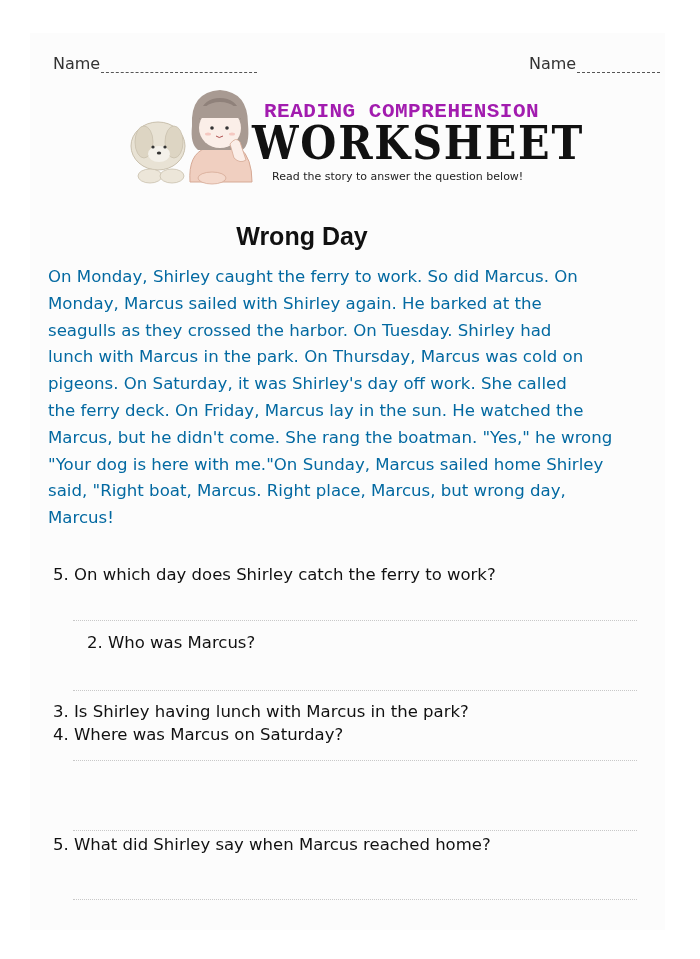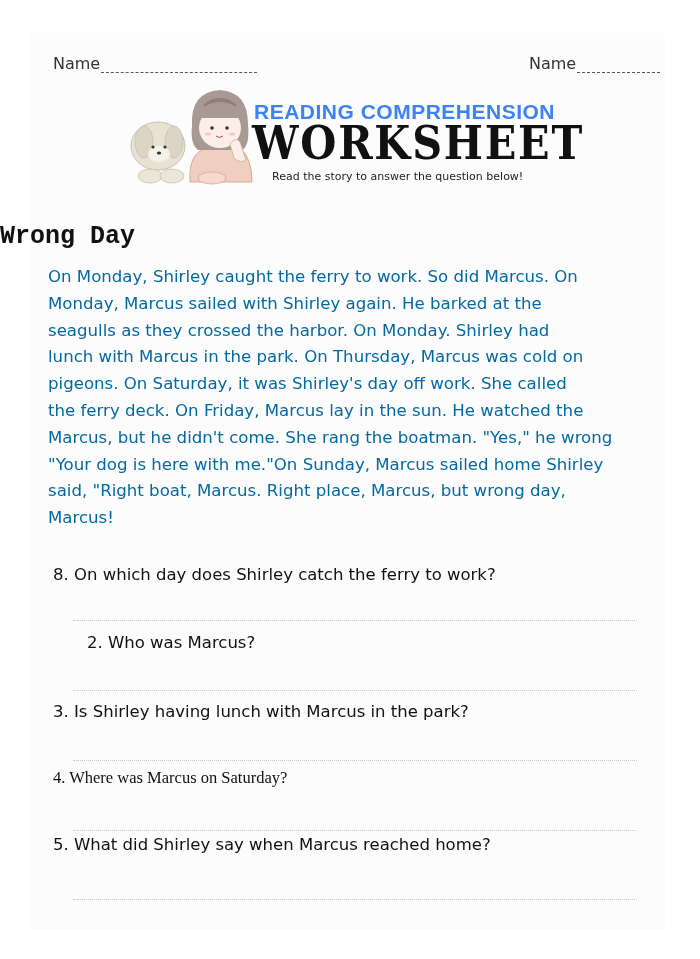--- a/index.html
+++ b/index.html
@@ -49,29 +49,29 @@
     }
     .header-art {
       position: absolute;
       left: 128px;
       top: 84px;
       width: 130px;
       height: 104px;
     }
     .header-title-1 {
       position: absolute;
-      left: 254px;
+      left: 264px;
       top: 100px;
       width: 330px;
-      font-family: Liberation Sans, sans-serif;
+      font-family: Liberation Mono, monospace;
       font-weight: 900;
       font-size: 21px;
       letter-spacing: 0.5px;
       white-space: nowrap;
-      color: #3b82f6;
+      color: #a21caf;
     }
     .header-title-2 {
       position: absolute;
       left: 252px;
       top: 117px;
       width: 330px;
       font-family: "DejaVu Serif", serif;
       font-weight: 900;
       font-size: 46px;
       letter-spacing: 2px;
@@ -87,21 +87,22 @@
       top: 170px;
       font-size: 11px;
       color: #222;
       white-space: nowrap;
     }
     .story-title {
       position: absolute;
       left: 0;
       width: 604px;
       top: 222px;
-      font-family: Liberation Mono, monospace;
+      text-align: center;
+      font-family: Liberation Sans, sans-serif;
       font-weight: 900;
       font-size: 25px;
       color: #111;
     }
     .story-body {
       position: absolute;
       left: 48px;
       width: 604px;
       top: 264px;
       text-align: left;
@@ -177,36 +178,36 @@
 
 <div class="header-title-1">READING COMPREHENSION</div>
 <div class="header-title-2">WORKSHEET</div>
 <div class="header-sub">Read the story to answer the question below!</div>
 
 <div class="story-title">Wrong Day</div>
 
 <div class="story-body">
   <span class="line">On Monday, Shirley caught the ferry to work. So did Marcus. On</span>
   <span class="line">Monday, Marcus sailed with Shirley again. He barked at the</span>
-  <span class="line">seagulls as they crossed the harbor. On Monday. Shirley had</span>
+  <span class="line">seagulls as they crossed the harbor. On Tuesday. Shirley had</span>
   <span class="line">lunch with Marcus in the park. On Thursday, Marcus was cold on</span>
   <span class="line">pigeons. On Saturday, it was Shirley's day off work. She called</span>
   <span class="line">the ferry deck. On Friday, Marcus lay in the sun. He watched the</span>
   <span class="line">Marcus, but he didn't come. She rang the boatman. "Yes," he wrong</span>
   <span class="line">"Your dog is here with me."On Sunday, Marcus sailed home Shirley</span>
   <span class="line">said, "Right boat, Marcus. Right place, Marcus, but wrong day,</span>
   <span class="line">Marcus!</span>
 </div>
 
-<div class="question" style="top:565px;">8. On which day does Shirley catch the ferry to work?</div>
+<div class="question" style="top:565px;">5. On which day does Shirley catch the ferry to work?</div>
 <div class="answer-line" style="top:620px;"></div>
 
 <div class="question" style="top:633px;margin-left:34px;">2. Who was Marcus?</div>
 <div class="answer-line" style="top:690px;"></div>
 
 <div class="question" style="top:702px;">3. Is Shirley having lunch with Marcus in the park?</div>
 <div class="answer-line" style="top:760px;"></div>
 
-<div class="question" style="top:768px;font-family:Liberation Serif, serif;">4. Where was Marcus on Saturday?</div>
+<div class="question" style="top:725px;">4. Where was Marcus on Saturday?</div>
 <div class="answer-line" style="top:830px;"></div>
 
 <div class="question" style="top:835px;">5. What did Shirley say when Marcus reached home?</div>
 <div class="answer-line" style="top:899px;"></div>
 
 </body></html>

